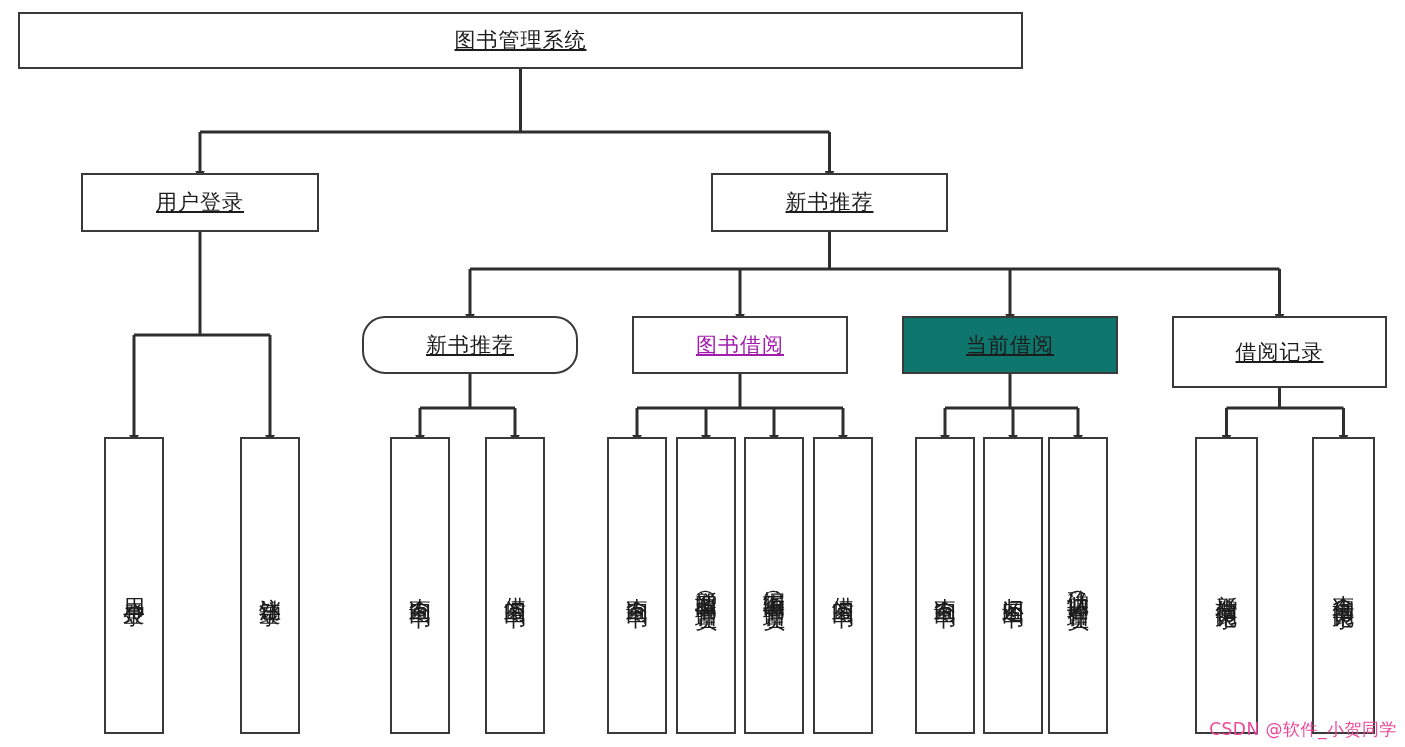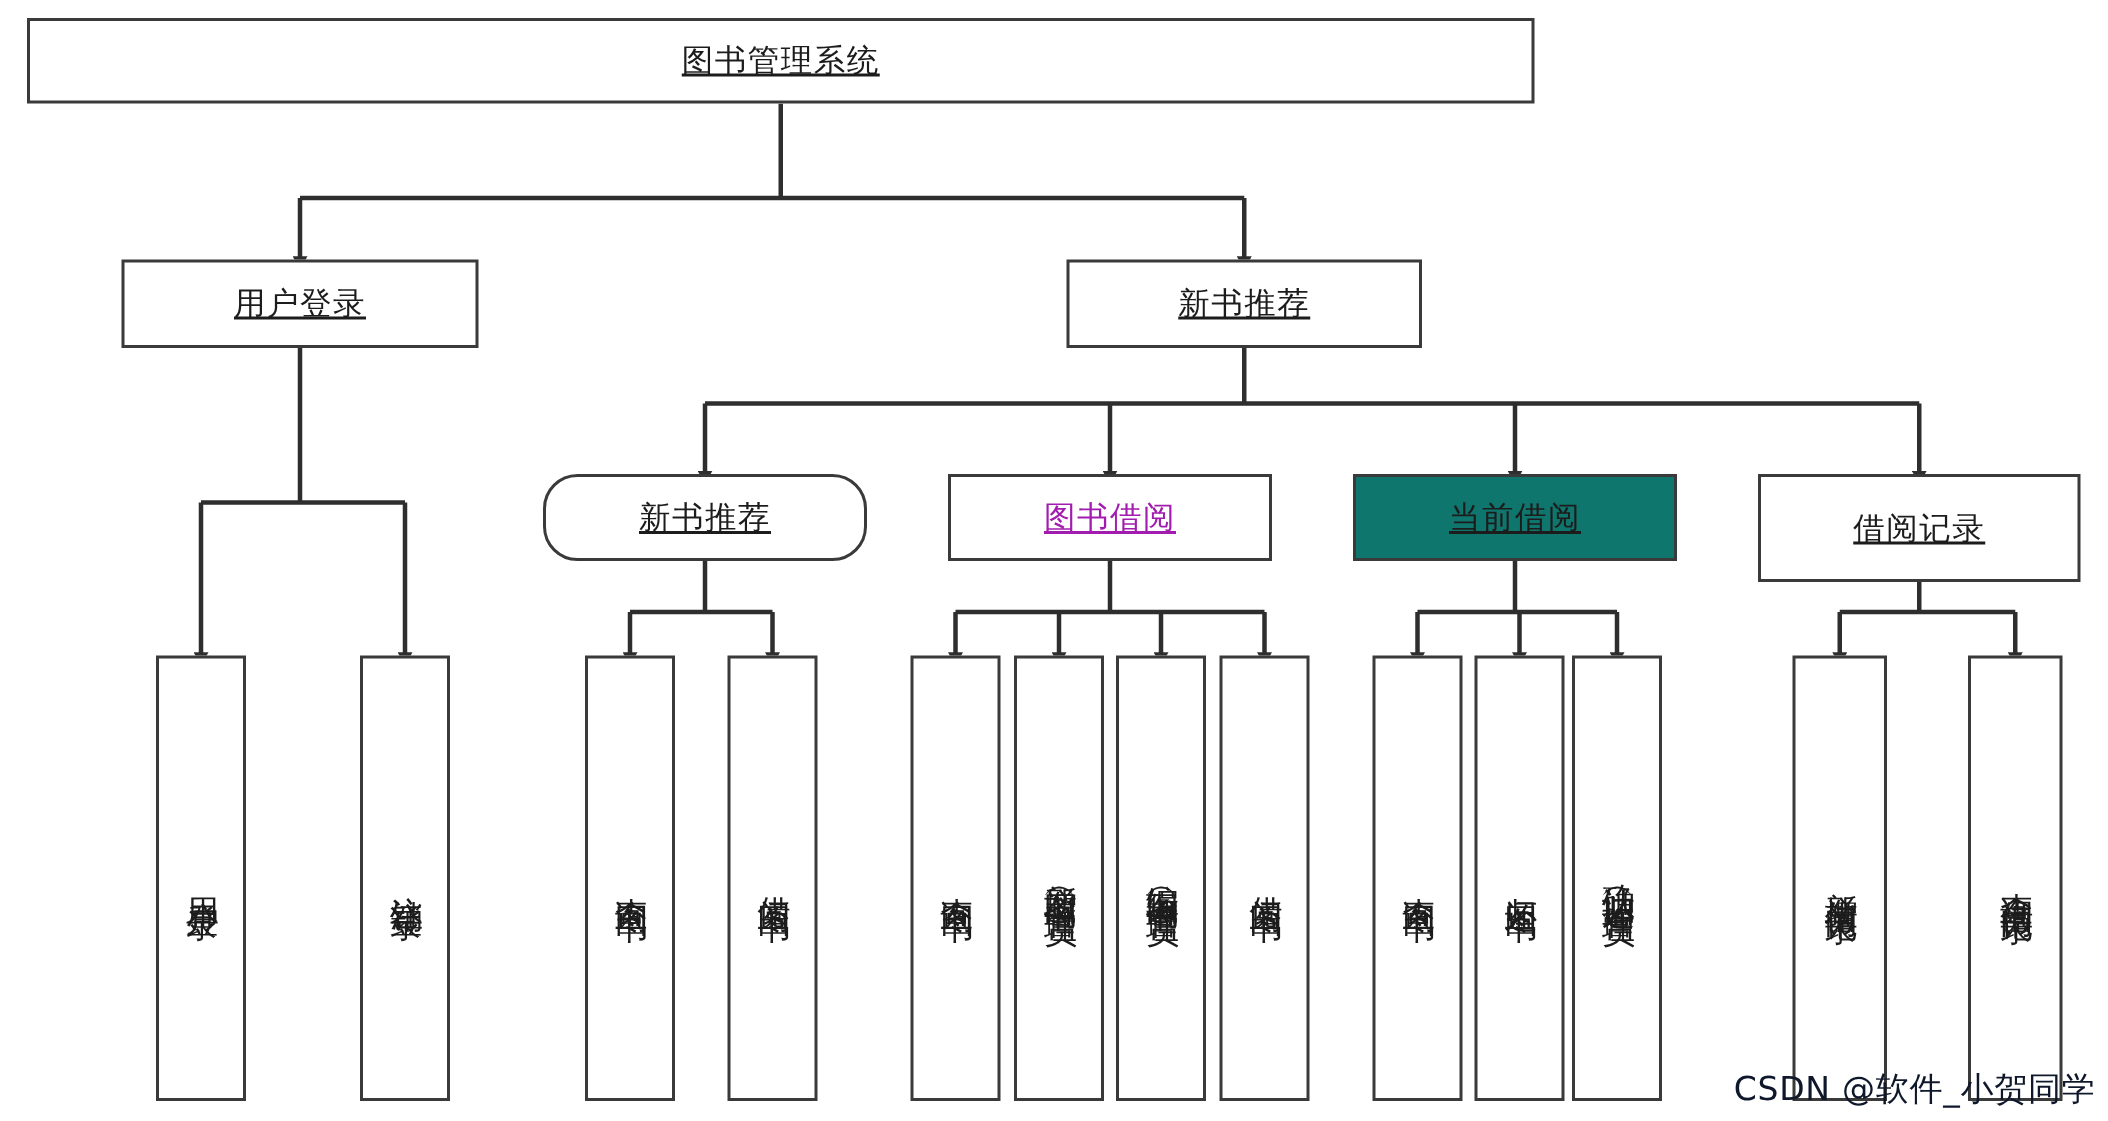--- a/index.html
+++ b/index.html
@@ -54,22 +54,22 @@
     display: block;
   }
   .node.v .lbl {
     writing-mode: vertical-rl;
     text-orientation: upright;
   }
   #watermark {
     position: absolute;
     right: 8px;
     bottom: 6px;
-    font-size: 22px;
-    color: #0f172a;
+    font-size: 17px;
+    color: #ec4899;
     letter-spacing: 0.5px;
     white-space: nowrap;
   }
 </style>
 </head>
 <body>
 
 <div id="canvas">
   <svg id="edges" viewBox="0 0 1405 747" width="1405" height="747" xmlns="http://www.w3.org/2000/svg">
     <defs>

